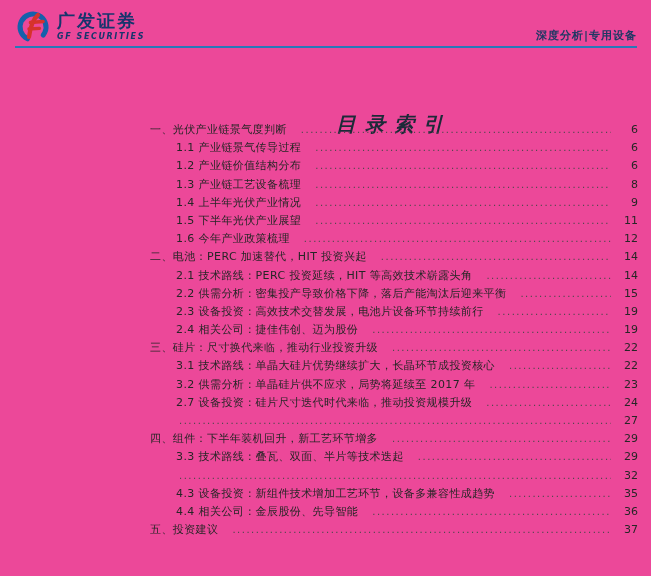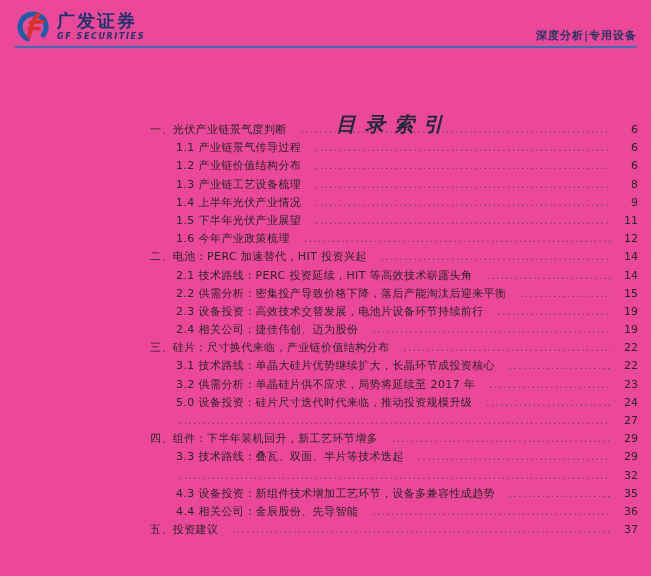--- a/index.html
+++ b/index.html
@@ -143,36 +143,36 @@
         <span class="toc-label">2.3 设备投资：高效技术交替发展，电池片设备环节持续前行</span>
         <span class="leader"></span>
         <span class="toc-page">19</span>
       </div>
       <div class="toc-row lvl2">
         <span class="toc-label">2.4 相关公司：捷佳伟创、迈为股份</span>
         <span class="leader"></span>
         <span class="toc-page">19</span>
       </div>
       <div class="toc-row lvl1">
-        <span class="toc-label">三、硅片：尺寸换代来临，产业链价值结构分布</span>
+        <span class="toc-label">三、硅片：尺寸换代来临，推动行业投资升级</span>
         <span class="leader"></span>
         <span class="toc-page">22</span>
       </div>
       <div class="toc-row lvl2">
         <span class="toc-label">3.1 技术路线：单晶大硅片优势继续扩大，长晶环节成投资核心</span>
         <span class="leader"></span>
         <span class="toc-page">22</span>
       </div>
       <div class="toc-row lvl2">
         <span class="toc-label">3.2 供需分析：单晶硅片供不应求，局势将延续至 2017 年</span>
         <span class="leader"></span>
         <span class="toc-page">23</span>
       </div>
       <div class="toc-row lvl2">
-        <span class="toc-label">5.0 设备投资：硅片尺寸迭代时代来临，推动投资规模升级</span>
+        <span class="toc-label">2.7 设备投资：硅片尺寸迭代时代来临，推动投资规模升级</span>
         <span class="leader"></span>
         <span class="toc-page">24</span>
       </div>
       <div class="toc-row lvl2">
         <span class="leader"></span>
         <span class="toc-page">27</span>
       </div>
       <div class="toc-row lvl1">
         <span class="toc-label">四、组件：下半年装机回升，新工艺环节增多</span>
         <span class="leader"></span>

